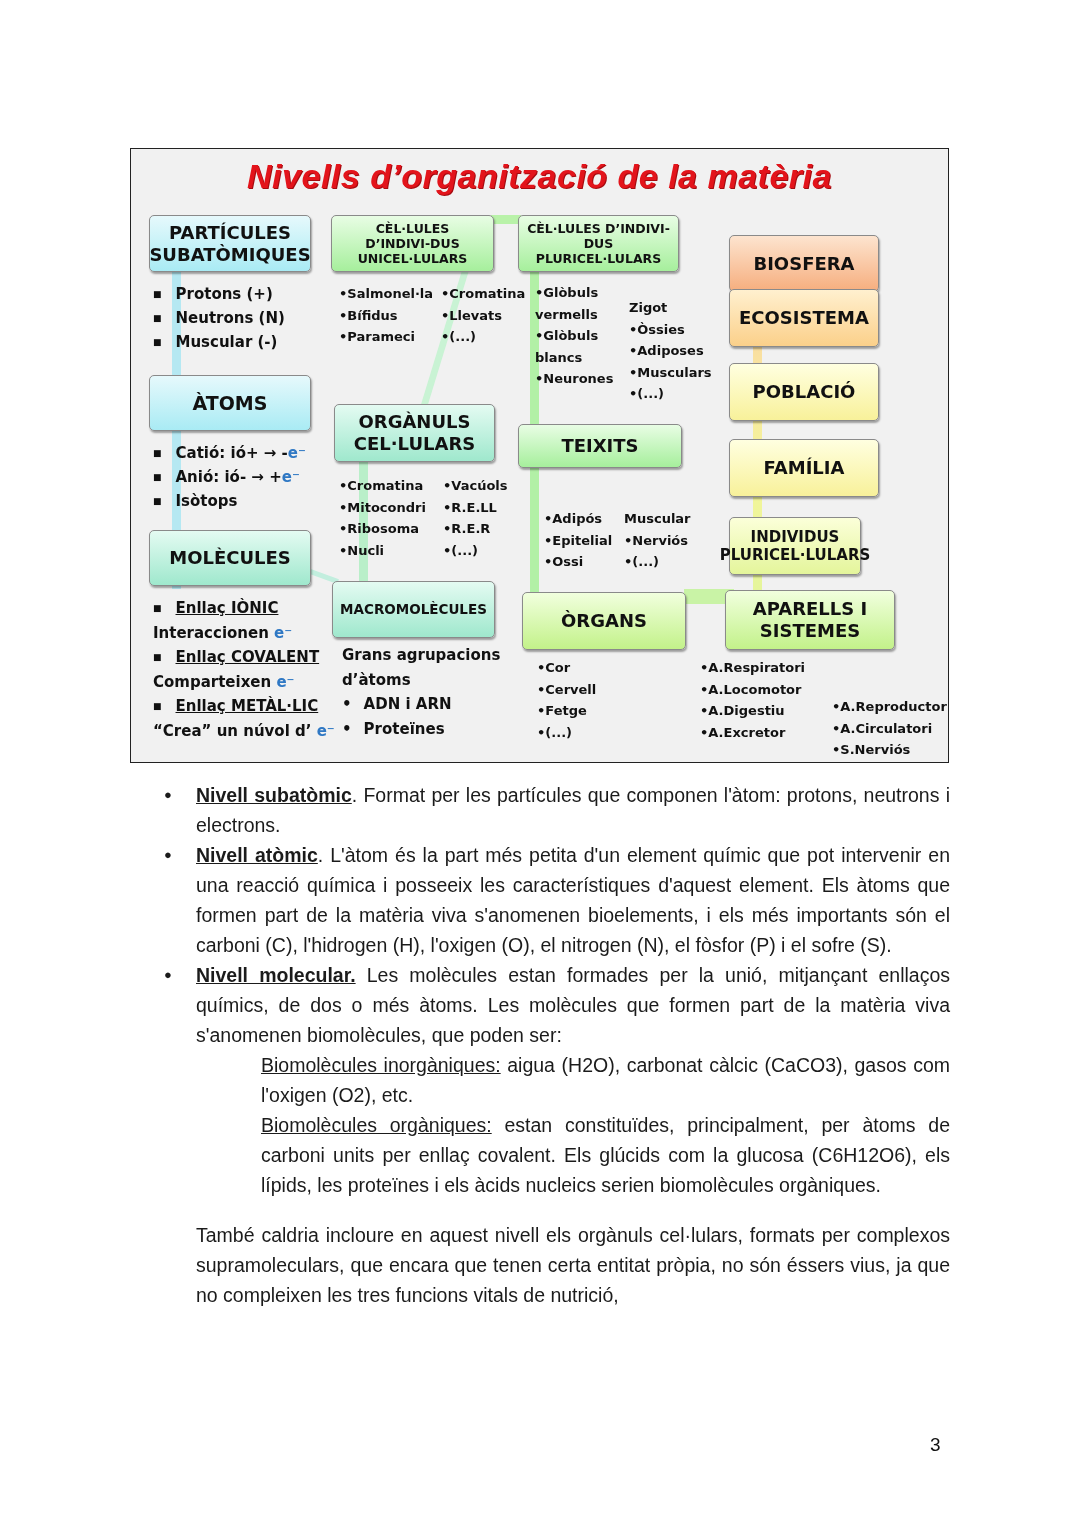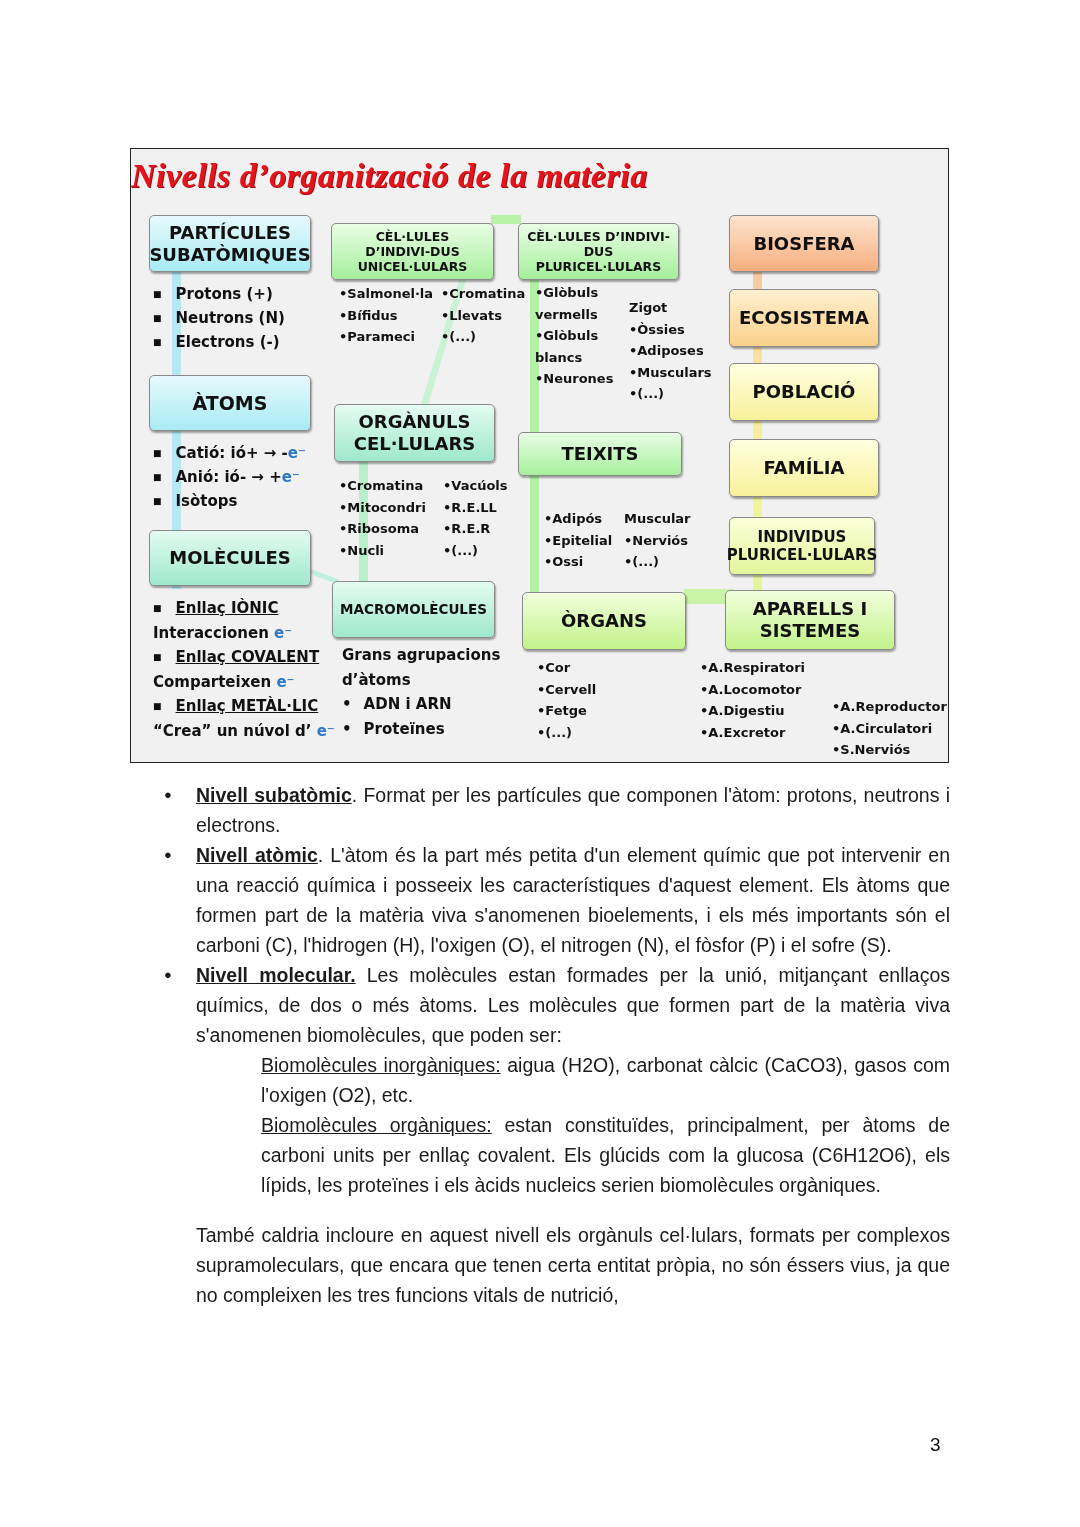--- a/index.html
+++ b/index.html
@@ -1,26 +1,26 @@
 <!DOCTYPE html>
 <html><head>
 <meta charset="utf-8">
 <style>
   html, body { margin: 0; padding: 0; background: #ffffff; }
   body { width: 1080px; height: 1527px; position: relative; overflow: hidden; font-family: "Liberation Sans", sans-serif; color: #1a1a1a; }
 
   
   .diagram { position: absolute; left: 130px; top: 148px; width: 819px; height: 615px; border: 1px solid #222; background: #f1f1f1; box-sizing: border-box; overflow: hidden; }
-  .dtitle { position: absolute; left: 0; right: 0; top: 8px; text-align: left; font-family: Liberation Serif, serif; font-style: italic; font-weight: bold; font-size: 34px; color: #e3141b; letter-spacing: 0.5px; text-shadow: 1px 1px 0 #a50b10; }
+  .dtitle { position: absolute; left: 0; right: 0; top: 8px; text-align: center; font-family: Liberation Sans, sans-serif; font-style: italic; font-weight: bold; font-size: 34px; color: #e3141b; letter-spacing: 0.5px; text-shadow: 1px 1px 0 #a50b10; }
   .box { position: absolute; border: 1px solid #8a8a8a; border-radius: 5px; box-shadow: 1px 2px 2px rgba(0,0,0,0.35); display: flex; align-items: center; justify-content: center; text-align: center; font-family: "DejaVu Sans", sans-serif; font-weight: bold; color: #111; line-height: 1.2; box-sizing: border-box; }
   .b-cyan { background: linear-gradient(#e6f9fc, #a9ebf4); }
   .b-aqua { background: linear-gradient(#e4fbf2, #9fe8cd); }
-  .b-green { background: linear-gradient(#e8fde4, #a6ef9c); margin-top: 8px; }
+  .b-green { background: linear-gradient(#e8fde4, #a6ef9c); }
   .b-lime { background: linear-gradient(#f1ffde, #c3f28a); }
-  .b-orange { background: linear-gradient(#fde4cf, #f6ae7e); }
+  .b-orange { background: linear-gradient(#fde4cf, #f6ae7e); margin-top: 20px; }
   .b-peach { background: linear-gradient(#fff0cf, #fbd08a); }
   .b-yellow { background: linear-gradient(#ffffe0, #f8f19a); }
   .b-ylime { background: linear-gradient(#fbffd9, #e4f59b); }
 
   .conn { position: absolute; }
   .list { position: absolute; font-family: "DejaVu Sans", sans-serif; font-weight: bold; font-size: 14px; color: #111; line-height: 22px; margin: 0; padding: 0; list-style: none; }
   .list.small { font-size: 13px; line-height: 21.5px; }
   .sq::before { content: "\25A0"; font-size: 9px; margin-right: 14px; vertical-align: 2px; }
   .dot::before { content: "\2022"; margin-right: 12px; }
   .eblue { color: #2f78c4; }
@@ -50,21 +50,21 @@
   <div class="conn" style="left:553px;top:440px;width:50px;height:15px;background:#c9f3a6;"></div>
   <div class="conn" style="left:622px;top:120px;width:9px;height:330px;background:linear-gradient(#f8c7a0,#f9e7a0,#f2f59a,#e4f59b);"></div>
   <div class="conn" style="left:178px;top:425px;width:30px;height:5px;background:#c2eede;transform:rotate(20deg);"></div>
 
   <div class="box b-cyan" style="left:18px;top:66px;width:162px;height:57px;font-size:18px;padding:0 8px;">
     <span>PARTÍCULES SUBATÒMIQUES</span>
   </div>
   <ul class="list" style="left:22px;top:133px;font-size:15px;line-height:24px;">
     <li class="sq">Protons (+)</li>
     <li class="sq">Neutrons (N)</li>
-    <li class="sq">Electrons (-)</li>
+    <li class="sq">Muscular (-)</li>
   </ul>
 
   <div class="box b-cyan" style="left:18px;top:226px;width:162px;height:56px;font-size:19px;">
     <span>ÀTOMS</span>
   </div>
   <ul class="list" style="left:22px;top:292px;font-size:15px;line-height:24px;">
     <li class="sq"><span>Catió: ió+ → -</span><span class="eblue">e⁻</span></li>
     <li class="sq"><span>Anió: ió- → +</span><span class="eblue">e⁻</span></li>
     <li class="sq">Isòtops</li>
   </ul>
@@ -170,21 +170,21 @@
   </div>
   <div class="box b-peach" style="left:598px;top:140px;width:150px;height:58px;font-size:18px;">
     <span>ECOSISTEMA</span>
   </div>
   <div class="box b-yellow" style="left:598px;top:214px;width:150px;height:58px;font-size:18px;">
     <span>POBLACIÓ</span>
   </div>
   <div class="box b-yellow" style="left:598px;top:290px;width:150px;height:58px;font-size:18px;">
     <span>FAMÍLIA</span>
   </div>
-  <div class="box b-ylime" style="left:598px;top:368px;width:146px;height:58px;font-size:15px;padding:0 4px;">
+  <div class="box b-ylime" style="left:598px;top:368px;width:132px;height:58px;font-size:15px;padding:0 4px;">
     <span>INDIVIDUS PLURICEL·LULARS</span>
   </div>
   <div class="box b-lime" style="left:594px;top:441px;width:170px;height:60px;font-size:18px;padding:0 22px;">
     <span>APARELLS I SISTEMES</span>
   </div>
   <ul class="list small" style="left:569px;top:508px;">
     <li>•A.Respiratori</li>
     <li>•A.Locomotor</li>
     <li>•A.Digestiu</li>
     <li>•A.Excretor</li>

